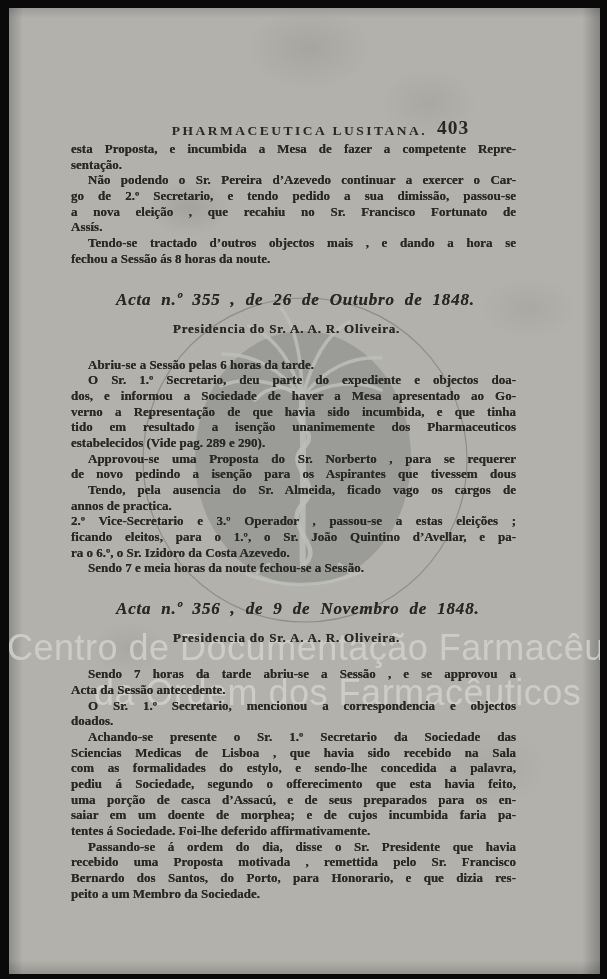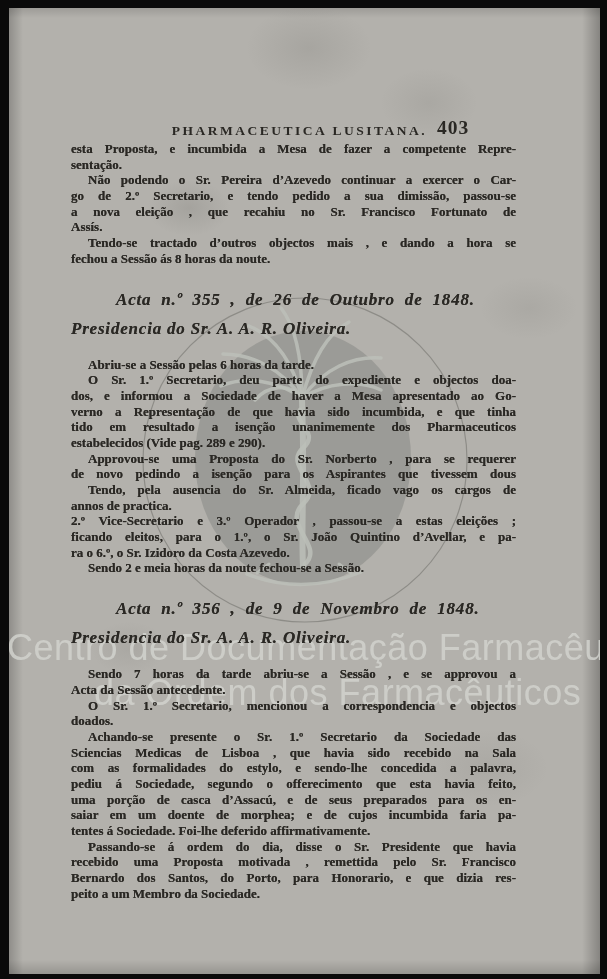--- a/index.html
+++ b/index.html
@@ -51,24 +51,23 @@
   }
   .line.just{text-align:justify;text-align-last:justify;-moz-text-align-last:justify;}
   .line.last{text-align:left;}
   .line.indent{text-indent:17px;}
   .acta{
     margin-top:22px;height:22px;line-height:22px;text-align:left;padding-left:45px;
     font-style:italic;font-weight:bold;font-size:17px;word-spacing:5px;letter-spacing:0.8px;
     text-shadow:0 0 0.4px rgba(42,40,36,.8);
   }
   .presidencia{
-    margin-top:11px;margin-bottom:21px;height:14px;line-height:14px;text-align:left;
-    font-weight:bold;font-size:17px;letter-spacing:0.8px;padding-right:14px;
+    margin-top:11px;margin-bottom:21px;height:14px;line-height:14px;text-align:center;
+    font-weight:bold;font-size:13px;letter-spacing:0.8px;padding-right:14px;
     text-shadow:0 0 0.4px rgba(42,40,36,.8);
-    font-style:italic;
   }
 </style>
 </head>
 <body style="--paper: #b3b1ac; --ink: #2a2824; --frame: #0a0a0a; --stamp: #6f736f; --watermark_text: #d2d3ce;">
 
 <div class="paper">
 
   <svg class="stamp" width="591" height="966" viewBox="0 0 591 966">
     <ellipse class="stamp-oval" cx="294" cy="450" rx="108" ry="127"></ellipse>
     <circle class="stamp-ring" cx="296" cy="452" r="162"></circle>
@@ -114,21 +113,21 @@
         <div class="line just">verno a Representação de que havia sido incumbida, e que tinha</div>
         <div class="line just">tido em resultado a isenção unanimemente dos Pharmaceuticos</div>
         <div class="line last">estabelecidos (Vide pag. 289 e 290).</div>
         <div class="line just indent">Approvou-se uma Proposta do Sr. Norberto , para se requerer</div>
         <div class="line just">de novo pedindo a isenção para os Aspirantes que tivessem dous</div>
         <div class="line just indent">Tendo, pela ausencia do Sr. Almeida, ficado vago os cargos de</div>
         <div class="line last">annos de practica.</div>
         <div class="line just">2.º Vice-Secretario e 3.º Operador , passou-se a estas eleições ;</div>
         <div class="line just">ficando eleitos, para o 1.º, o Sr. João Quintino d’Avellar, e pa-</div>
         <div class="line last">ra o 6.º, o Sr. Izidoro da Costa Azevedo.</div>
-        <div class="line last indent">Sendo 2 e meia horas da noute fechou-se a Sessão.</div>
+        <div class="line last indent">Sendo 7 e meia horas da noute fechou-se a Sessão.</div>
         <div class="acta">Acta n.º 356 , de 9 de Novembro de 1848.</div>
         <div class="presidencia">Presidencia do Sr. A. A. R. Oliveira.</div>
         <div class="line just indent">Sendo 7 horas da tarde abriu-se a Sessão , e se approvou a</div>
         <div class="line last">Acta da Sessão antecedente.</div>
         <div class="line just indent">O Sr. 1.º Secretario, mencionou a correspondencia e objectos</div>
         <div class="line last">doados.</div>
         <div class="line just indent">Achando-se presente o Sr. 1.º Secretario da Sociedade das</div>
         <div class="line just">Sciencias Medicas de Lisboa , que havia sido recebido na Sala</div>
         <div class="line just">com as formalidades do estylo, e sendo-lhe concedida a palavra,</div>
         <div class="line just">pediu á Sociedade, segundo o offerecimento que esta havia feito,</div>

